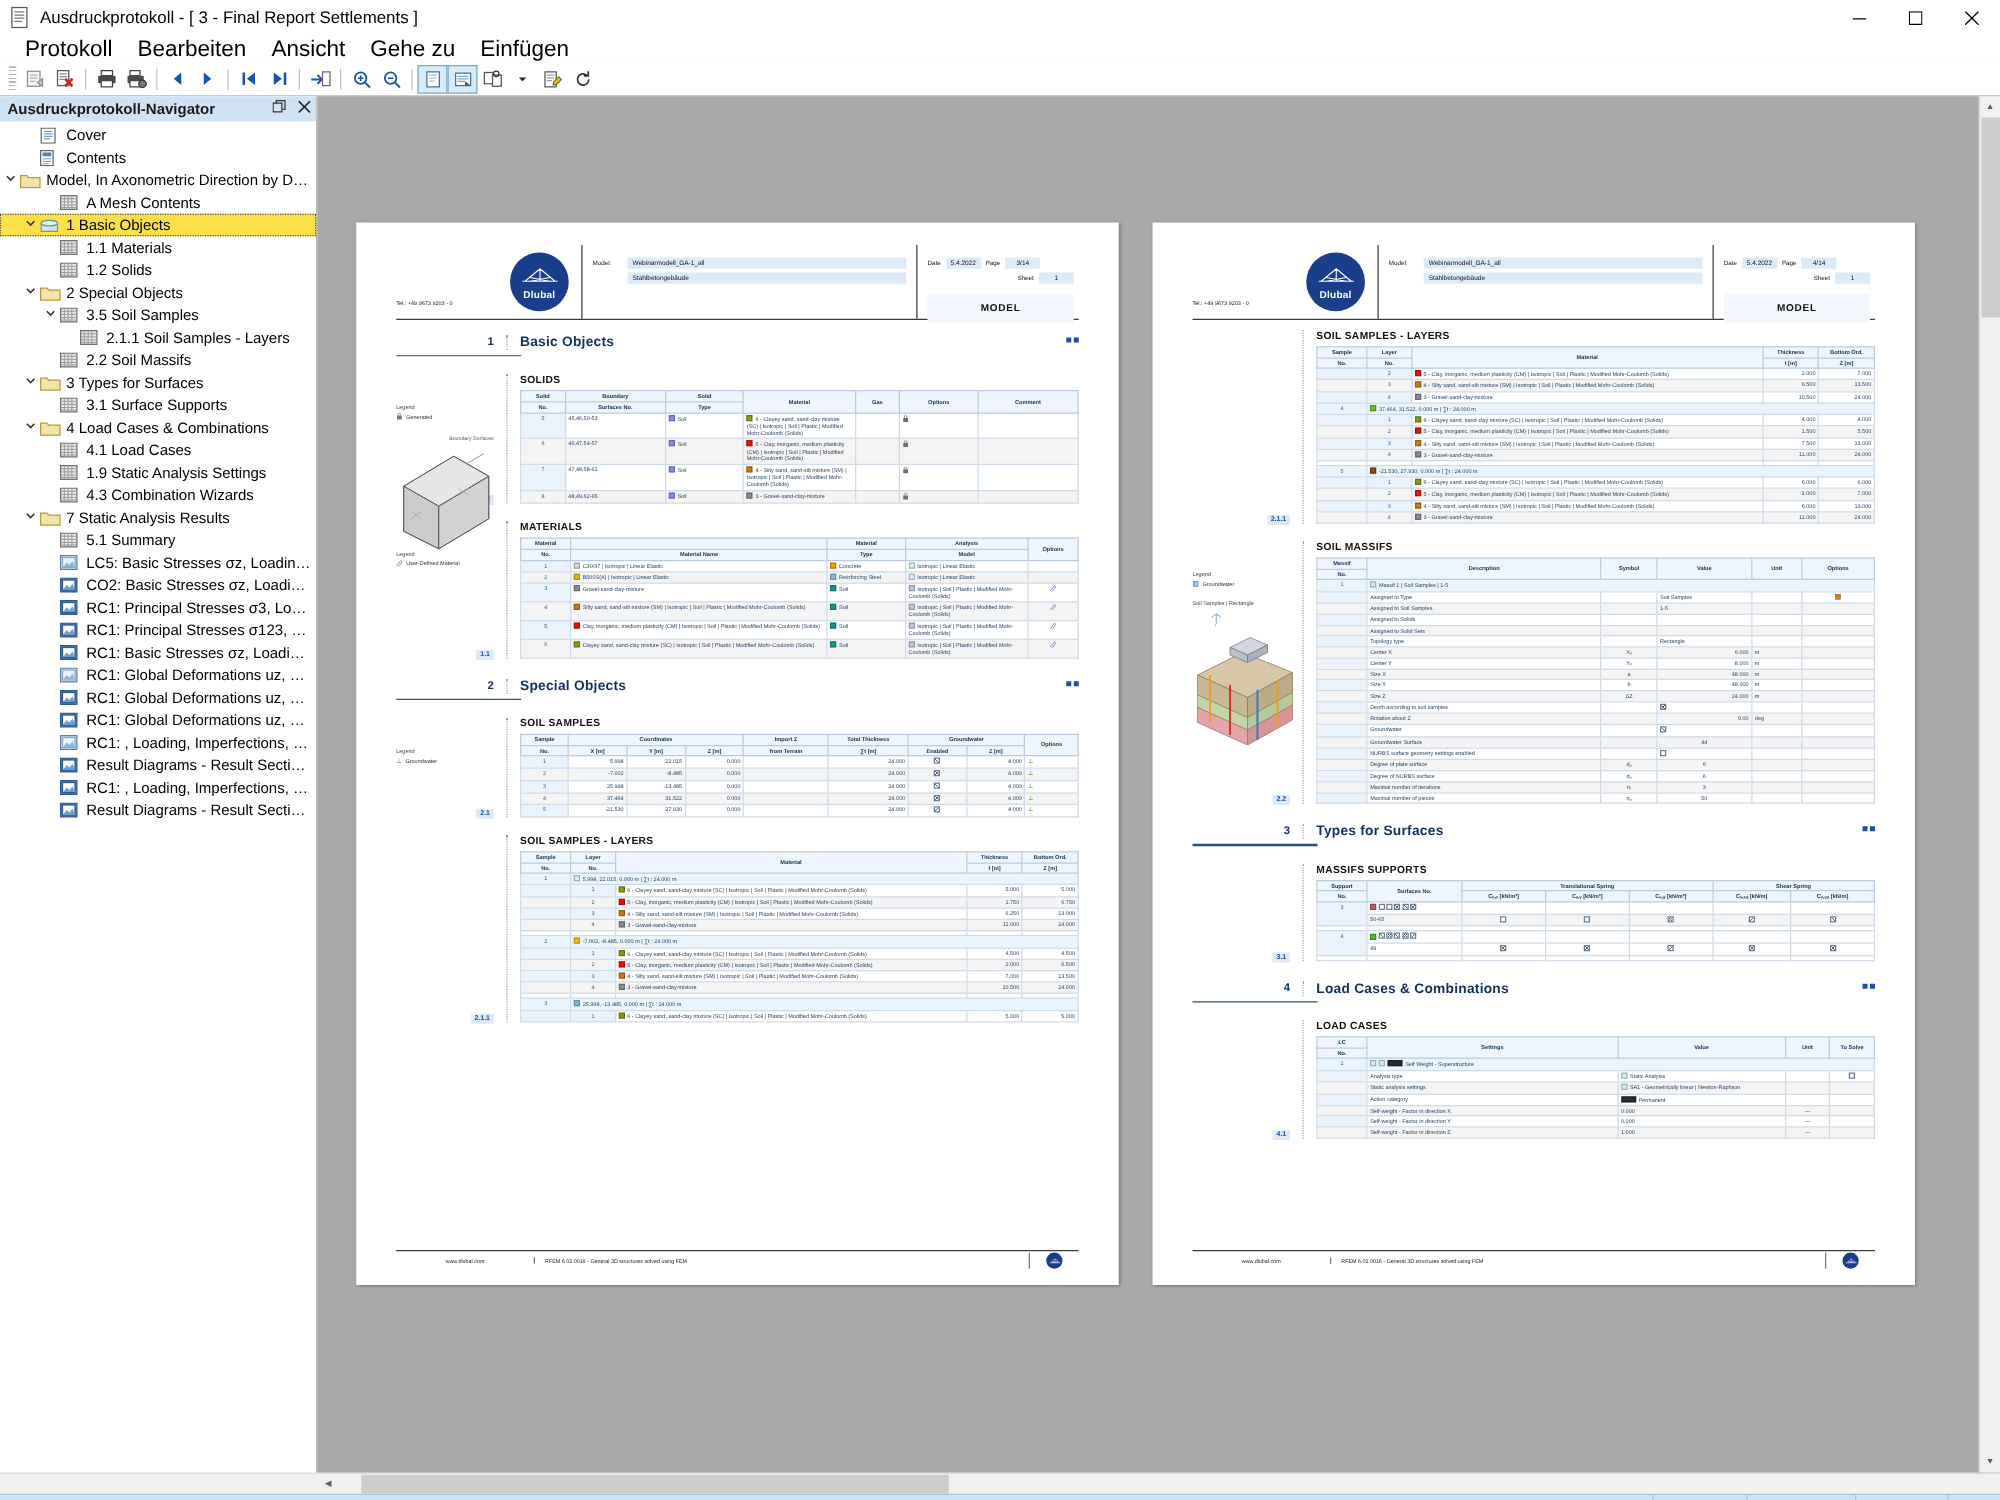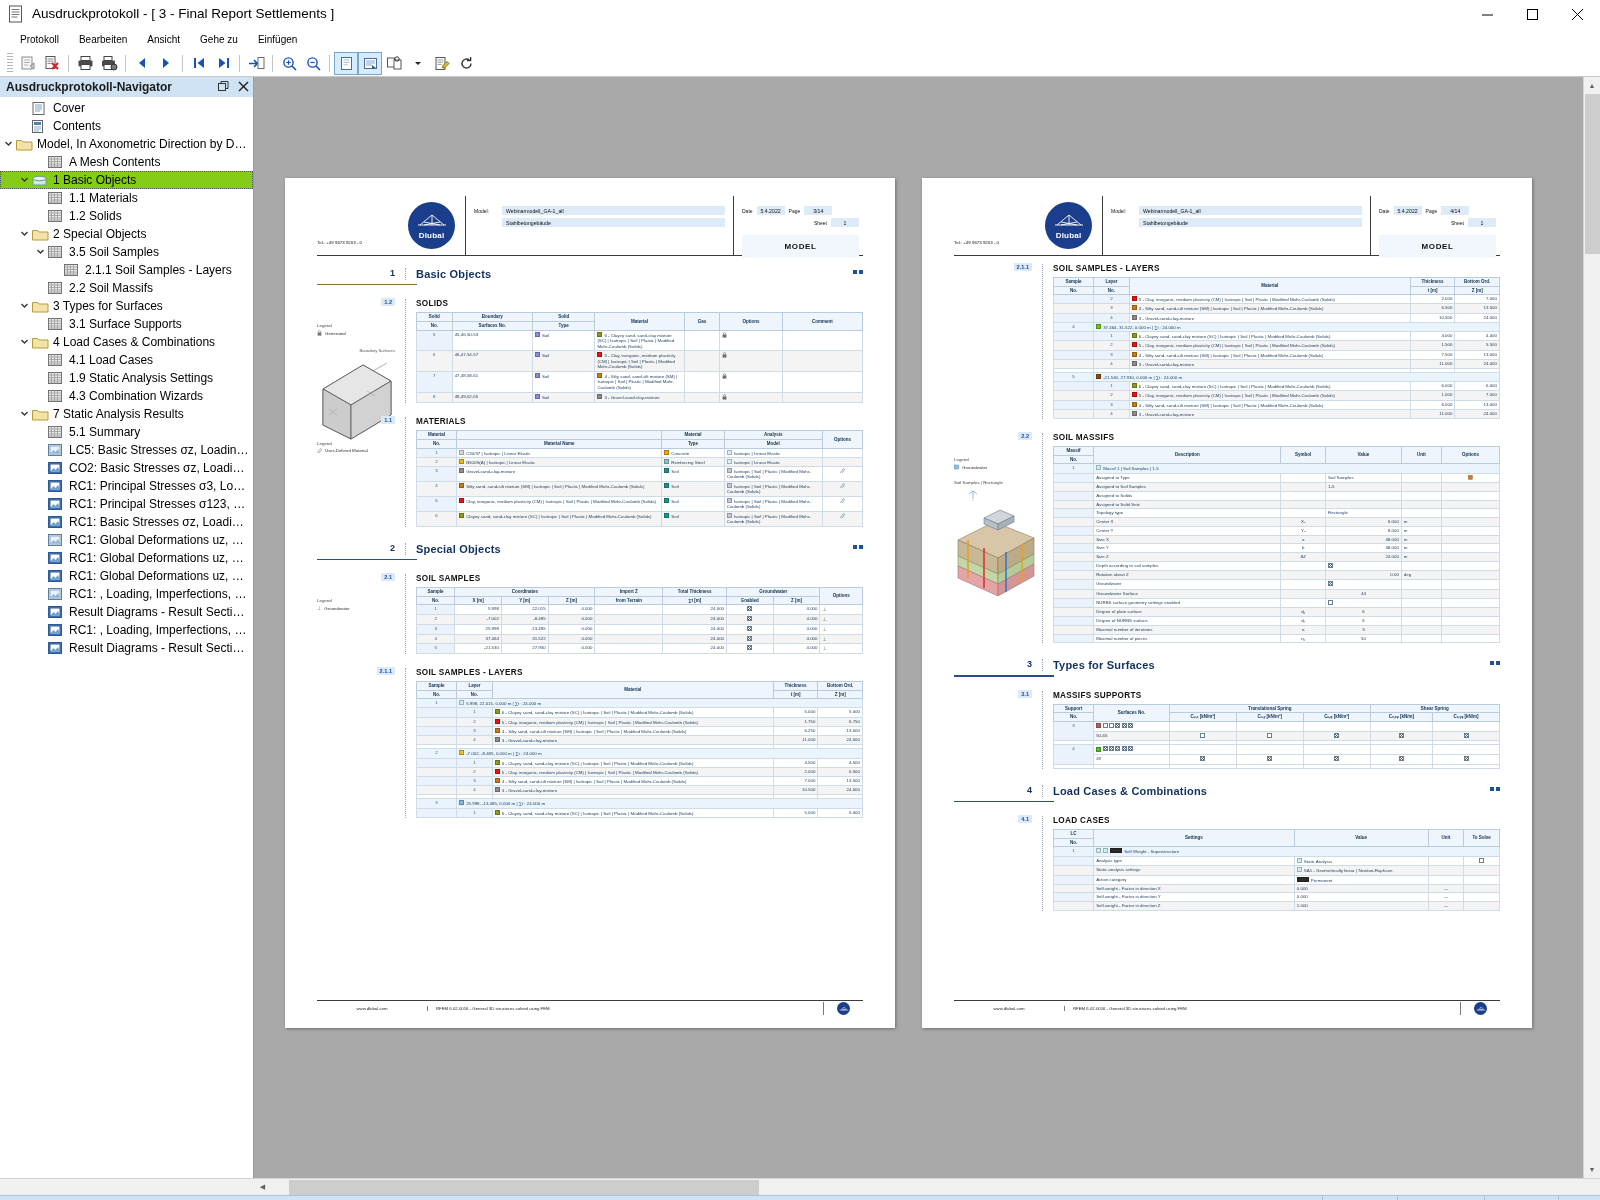--- a/index.html
+++ b/index.html
@@ -14,40 +14,40 @@
   #titlebar {
     height: 28px; background: #ffffff; display: flex; align-items: center;
     border-bottom: 1px solid #ffffff; position: relative;
   }
   #titlebar .doc-icon { margin-left: 8px; margin-right: 8px; display:flex; }
   #titlebar .title-text { font-size: 13.5px; color: #000; }
   .win-btns { position: absolute; right: 0; top: 0; height: 28px; display: flex; }
   .win-btn { width: 45px; height: 28px; display:flex; align-items:center; justify-content:center; font-size: 13px; color:#000; }
   
   #menubar { height: 22px; background:#fff; display:flex; align-items:center; padding-left: 10px; }
-  #menubar .menu-item { font-size: 10px; color:#000; padding: 2px 10px; }
+  #menubar .menu-item { font-size: 18px; color:#000; padding: 2px 10px; }
   
   #toolbar { height: 27px; background:#fff; display:flex; align-items:center; padding-left: 4px;
              border-bottom: 1px solid #c8c8c8; }
   .tb-grip { width: 6px; height: 20px; margin: 0 3px;
              background: repeating-linear-gradient(to bottom,#b5b5b5 0 1px,transparent 1px 3px); }
   .tb-btn { width: 24px; height: 23px; display:flex; align-items:center; justify-content:center; }
   .tb-btn.active { background:#d6ebfb; border:1px solid #77a8cc; }
   .tb-sep { width:1px; height:17px; background:#c4c4c4; margin:0 4px; }
   
   #workspace { display:flex; height: calc(1200px - 28px - 22px - 27px - 22px); }
   
   #navigator { width: 254px; background:#fff; border-right:1px solid #9c9c9c; display:flex; flex-direction:column; }
   #nav-header { height:20px; background:#cfe3f5; display:flex; align-items:center;
                 font-size:12px; font-weight:bold; color:#1a1a1a; padding-left:6px; }
   #nav-header .nav-title { flex:1; }
   #nav-header .nav-btn { width:20px; text-align:center; font-size:11px; color:#222; }
   #nav-tree { flex:1; overflow:hidden; padding-top:2px; font-size:12px; color:#000; }
   .tree-row { height:18px; display:flex; align-items:center; white-space:nowrap; padding-right:4px; }
-  .tree-row.selected { background:#84cc16; outline:1px dotted #555; outline-offset:-1px; }
+  .tree-row.selected { background:#fde047; outline:1px dotted #555; outline-offset:-1px; }
   .twisty { width:16px; text-align:center; font-size:10px; color:#444; flex:0 0 16px; }
   .tree-icon { width:16px; height:13px; margin-right:5px; flex:0 0 16px; }
   .tree-label { overflow:hidden; text-overflow:ellipsis; }
   
   #docarea { flex:1; background:#a9a9a9; position:relative; overflow:hidden; }
   #pages { display:flex; gap:27px; padding-top:101px; padding-left:31px; }
   .page { width:610px; height:850px; background:#fff; box-shadow:1px 1px 3px rgba(0,0,0,.35); position:relative;
           padding: 0; font-size:4.6px; color:#1c1c1c; }
   .page-inner { position:absolute; left:32px; right:32px; top:18px; bottom:14px; }
   
@@ -69,21 +69,21 @@
   .ph-model { margin-top:8px; background:#f2f7fd; text-align:center; font-size:8px; font-weight:bold;
               letter-spacing:.6px; padding:7px 0; color:#111; }
   
   .pbody { margin-top:8px; position:relative; }
   .chap { display:flex; align-items:flex-start; margin-top:12px; }
   .chap-num { width:88px; text-align:right; padding-right:10px; font-size:9px; font-weight:bold; color:#14306b; }
   .chap-title { font-size:11px; font-weight:bold; color:#12305f; border-left:1px dotted #9aa6b5; padding-left:10px;
                 flex:1; letter-spacing:.2px;}
   .chap-dots { position:absolute; right:0; top:2px; display:flex; gap:2px; }
   .sqr { width:4px; height:4px; background:#1f4fa0; }
-  .sect { display:flex; align-items:flex-start; margin-top:12px; }
+  .sect { display:flex; align-items:flex-end; margin-top:12px; }
   .sect-num { width:88px; text-align:right; padding-right:10px; font-size:5.6px; font-weight:bold; color:#1f4fa0;
               background:transparent; }
   .sect-num span { background:#dbe9f8; padding:1px 3px; }
   .sect-body { flex:1; border-left:1px dotted #9aa6b5; padding-left:10px; }
   .sect-title { font-size:8.2px; font-weight:bold; color:#111; letter-spacing:.3px; margin-bottom:4px; }
   .legend { position:absolute; left:0; width:86px; font-size:4.4px; color:#333; }
   .legend .lg-title { color:#444; margin-bottom:2px; }
   .legend .lg-item { display:flex; align-items:center; gap:3px; margin-bottom:1px; }
   
   table.rpt { border-collapse:collapse; width:100%; font-size:4.5px; color:#1d3b5c; table-layout:fixed; }

